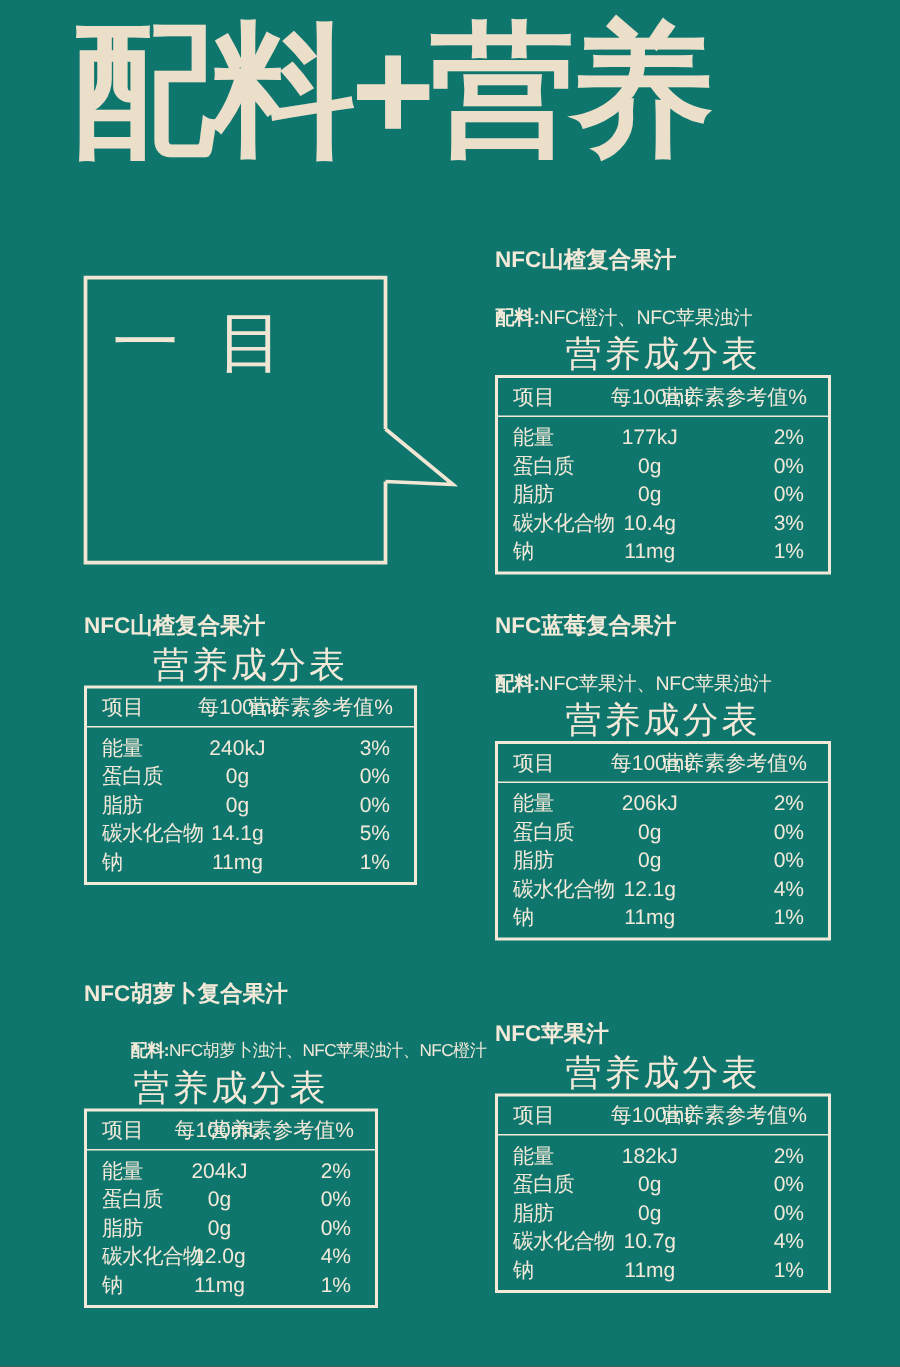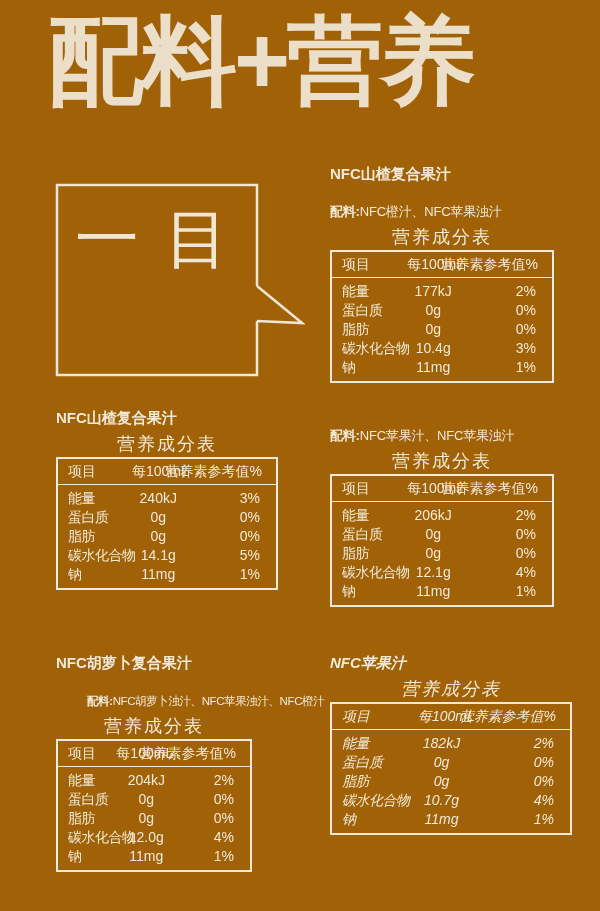--- a/index.html
+++ b/index.html
@@ -4,21 +4,21 @@
 <style>
   html, body { margin: 0; padding: 0; }
   body {
     font-family: "Liberation Sans", "DejaVu Sans", sans-serif;
     background: #c52a22;
   }
   .canvas {
     position: relative;
     width: 600px;
     height: 911px;
-    background: #a16207;
+    background: #0f766e;
     overflow: hidden;
     color: #efe4d0;
   }
 
   
   .hero {
     position: absolute;
     left: 48px;
     top: 2px;
     width: 504px;
@@ -36,56 +36,56 @@
     left: 55px;
     top: 183px;
     width: 250px;
     height: 196px;
   }
   .bubble svg { position: absolute; left: 0; top: 0; }
   .bubble-line {
     position: absolute;
     left: 20px;
     color: #f0e6d3;
-    font-size: 64px;
+    font-size: 44px;
     line-height: 1;
     font-weight: 400;
     white-space: nowrap;
   }
   .bubble-line.l1 { top: 24px; letter-spacing: 26px; }
   .bubble-line.l2 { top: 110px; letter-spacing: 10px; }
 
   
   .block {
     position: absolute;
     color: #f2e9d8;
   }
   .block-0 { left: 330px; top: 164px; width: 224px; }
   .block-1 { left: 56px;  top: 408px; width: 222px; }
   .block-2 { left: 330px; top: 408px; width: 224px; }
   .block-3 { left: 56px;  top: 653px; width: 196px; }
-  .block-4 { left: 330px; top: 653px; width: 242px; font-style: italic; }
+  .block-4 { left: 330px; top: 680px; width: 224px; }
 
   .p-name {
     font-size: 15px;
     line-height: 20px;
     font-weight: 700;
     white-space: nowrap;
   }
   .p-ing {
     font-size: 13px;
     line-height: 18px;
     margin-top: 19px;
     white-space: nowrap;
     letter-spacing: -0.2px;
   }
   .p-ing .p-ing-label { font-weight: 700; }
   .block-3 .p-ing { font-size: 11.5px; letter-spacing: -0.4px; padding-left: 31px; }
   .p-subtitle {
-    font-size: 18px;
+    font-size: 24px;
     line-height: 24px;
     margin-top: 4px;
     text-align: center;
     letter-spacing: 2px;
   }
 
   .nt-table {
     margin-top: 1px;
     border: 2px solid #f2e9d8;
     font-size: 14px;
@@ -200,20 +200,21 @@
             </div>
             <div class="nt-row">
               <span class="c-name">钠</span>
               <span class="c-val">11mg</span>
               <span class="c-pct">1%</span>
             </div>
           </div>
     </div>
   </div>
       <div class="block block-2">
+    <div class="p-name">NFC蓝莓复合果汁</div>
     <div class="p-ing">
       <span class="p-ing-label">配料:</span><span class="p-ing-text">NFC苹果汁、NFC苹果浊汁</span>
     </div>
     <div class="p-subtitle">营养成分表</div>
     <div class="nt-table">
       <div class="nt-head">
         <span class="c-name">项目</span>
         <span class="c-val">每100mL</span>
         <span class="c-pct">营养素参考值%</span>
       </div>

